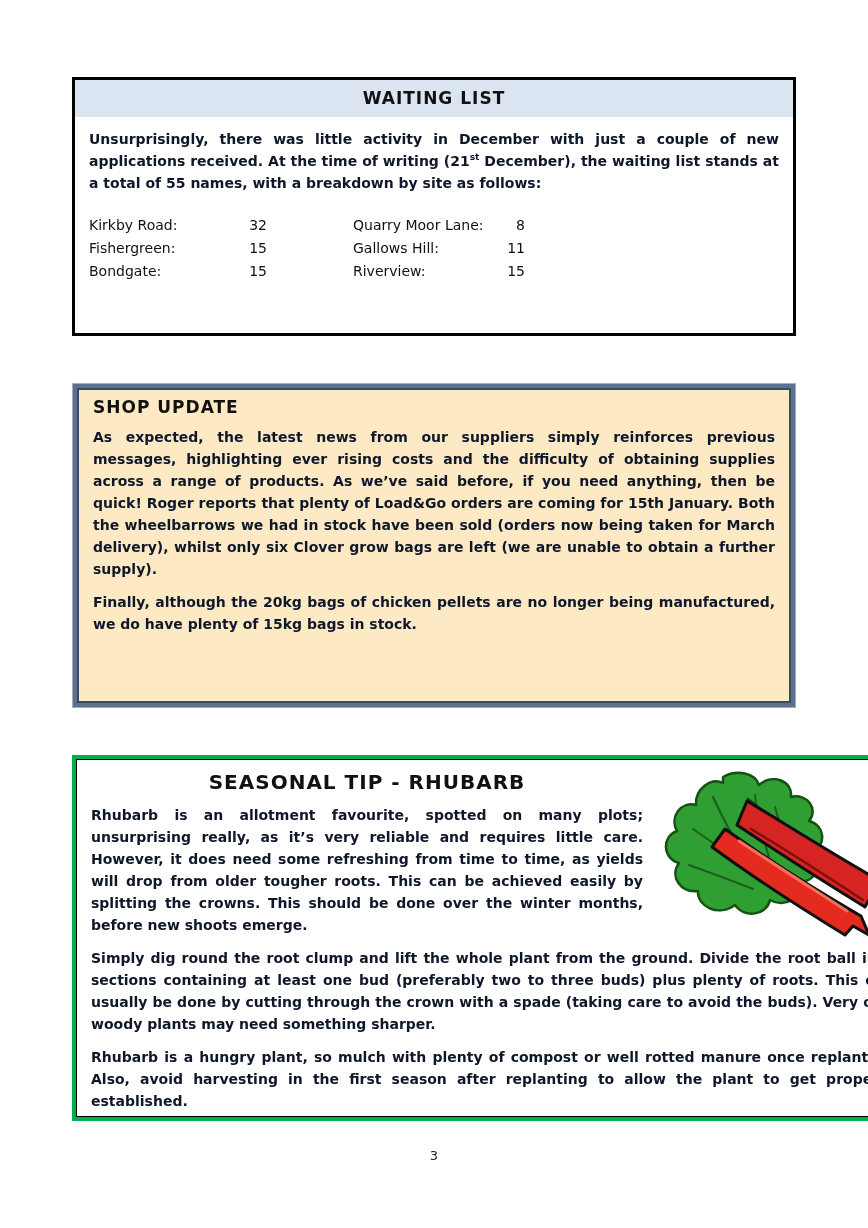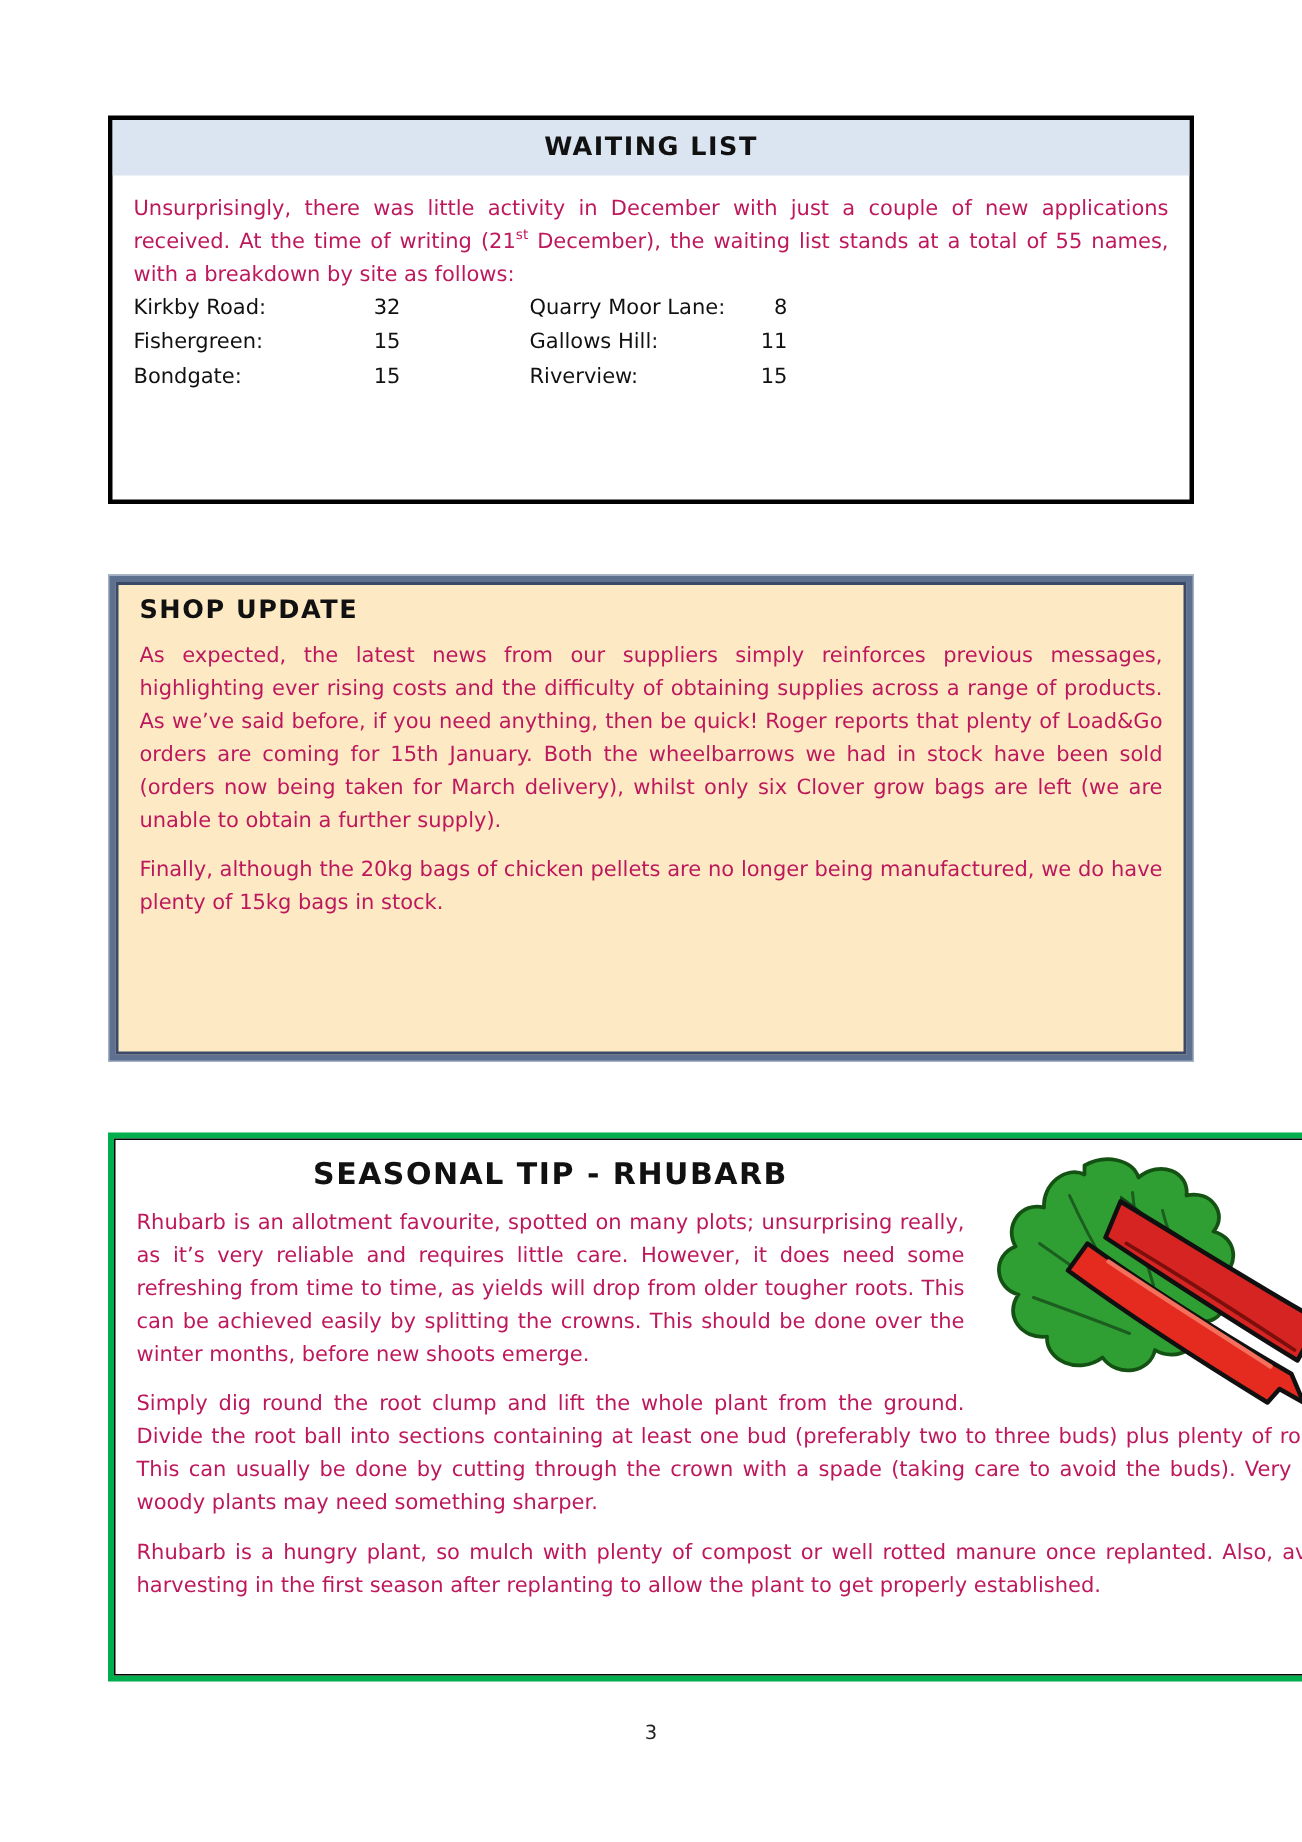--- a/index.html
+++ b/index.html
@@ -2,37 +2,37 @@
 <html><head>
 <meta charset="utf-8">
 <style>
   * { margin:0; padding:0; box-sizing:border-box; }
   html,body { background:#ffffff; }
   body {
     width:868px; height:1228px; position:relative;
     font-family:"DejaVu Sans", sans-serif;
     color:#111;
   }
-  .para { font-size:14px; line-height:22px; text-align:justify; color:#be185d; }
+  .para { font-size:14px; line-height:22px; text-align:justify; color:#0f172a;font-weight:bold; }
   sup { font-size:9px; vertical-align:super; line-height:0; }
 
   
   .box-waiting {
     position:absolute; left:72px; top:77px; width:724px; height:259px;
     border:3px solid #000; background:#fff;
     display:flex; flex-direction:column; overflow:hidden;
   }
   .band { background:#dbe5f1; }
   .box-waiting .band-header {
     text-align:center; font-weight:bold; font-size:17px;
     padding:8px 0 9px; letter-spacing:1px;
   }
   .box-waiting .body { flex:1; padding:11px 14px 0; }
   .sites-table {
-    font-size:14px; line-height:23px;
+    margin-top:20px; font-size:14px; line-height:23px;
     display:grid; grid-template-columns:150px 28px 86px 146px 26px;
   }
   .sites-table .val { text-align:right; }
   .box-waiting .band-footer {
     display:flex; justify-content:center; align-items:center;
     padding:7px 0 8px; font-weight:bold; font-size:13.5px;
   }
   .redacted {
     display:inline-block; width:182px; height:21px; background:#ffffff;
     margin-left:1px; vertical-align:middle;

